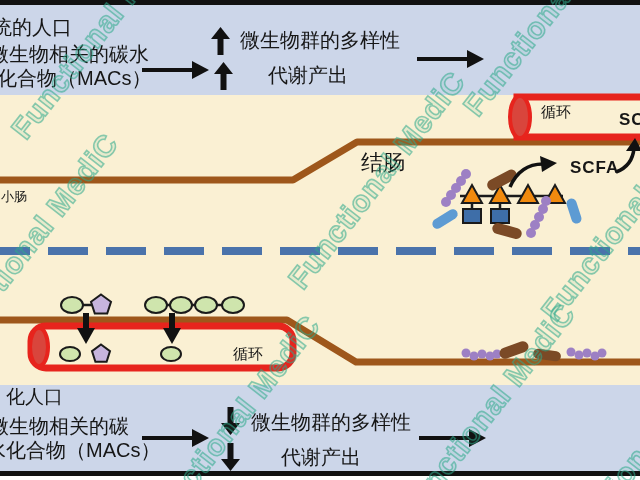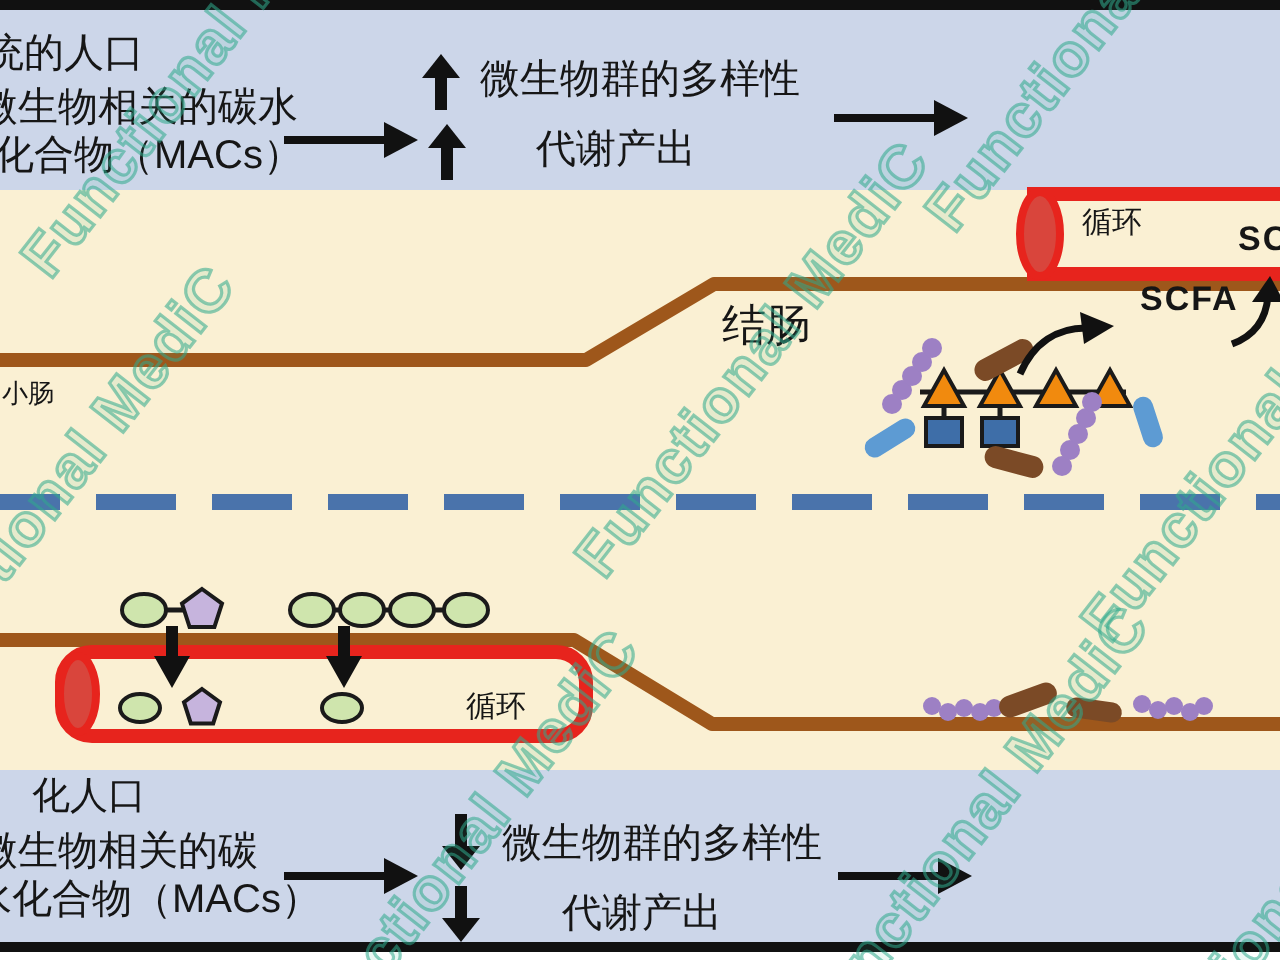--- a/index.html
+++ b/index.html
@@ -17,31 +17,31 @@
   #band-top{left:0;top:5px;width:640px;height:90px;background:#ccd6e9;}
   #band-bottom{left:0;top:385px;width:640px;height:86px;background:#ccd6e9;}
   
   .zh{position:absolute;white-space:nowrap;font-size:20px;line-height:1.15;color:#161616;}
   .t-pop{left:-8px;top:16px;}
   .t-macs1{left:-11px;top:43px;}
   .t-macs2{left:-3px;top:67px;}
   .t-div{left:240px;top:29px;}
   .t-out{left:268px;top:64px;}
   .t-outcome{left:511px;top:45px;font-size:21px;}
-  .b-pop{left:16px;top:388px;font-size:19px;}
+  .b-pop{left:6px;top:388px;font-size:19px;font-family:Liberation Mono, monospace;}
   .b-macs1{left:-11px;top:415px;}
   .b-macs2{left:-14px;top:439px;}
   .b-div{left:251px;top:411px;}
   .b-out{left:281px;top:446px;}
   .b-outcome{left:530px;top:433px;font-size:21px;}
   .lbl-xiaochang{left:1px;top:190px;font-size:13px;}
   .lbl-jiechang{left:361px;top:150px;font-size:22px;}
   .lbl-circ-top{left:541px;top:103px;font-size:15px;}
   .lbl-circ-bottom{left:233px;top:345px;font-size:15px;}
-  .lbl-scfa{left:570px;top:140px;font-size:17px;font-weight:bold;letter-spacing:1px;}
+  .lbl-scfa{left:570px;top:158px;font-size:17px;font-weight:bold;letter-spacing:1px;}
   .lbl-sc{left:619px;top:110px;font-size:17px;font-weight:bold;letter-spacing:1px;}
   
   .harrow{position:absolute;width:70px;height:18px;}
   .harrow .shaft{position:absolute;left:0;top:7px;width:52px;height:4px;background:#111;}
   .harrow .head{position:absolute;left:50px;top:0;width:0;height:0;
     border-top:9px solid transparent;border-bottom:9px solid transparent;border-left:17px solid #111;}
   .ha1{left:142px;top:61px;}
   .ha2{left:417px;top:50px;}
   .ha3{left:142px;top:429px;}
   .ha4{left:419px;top:429px;}

